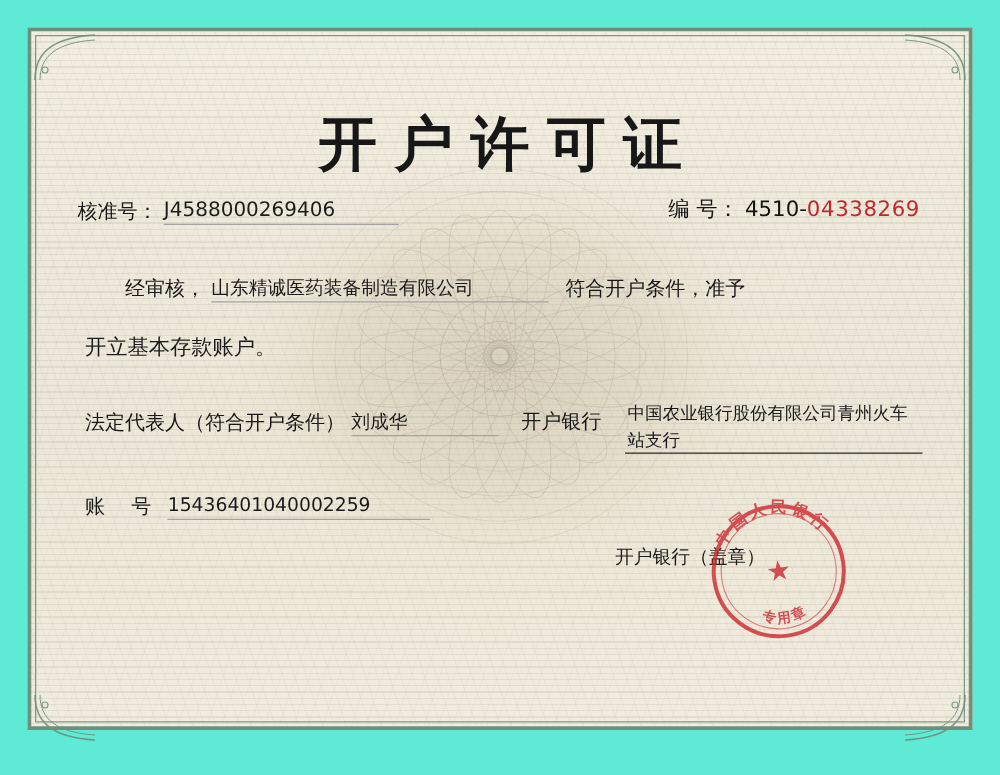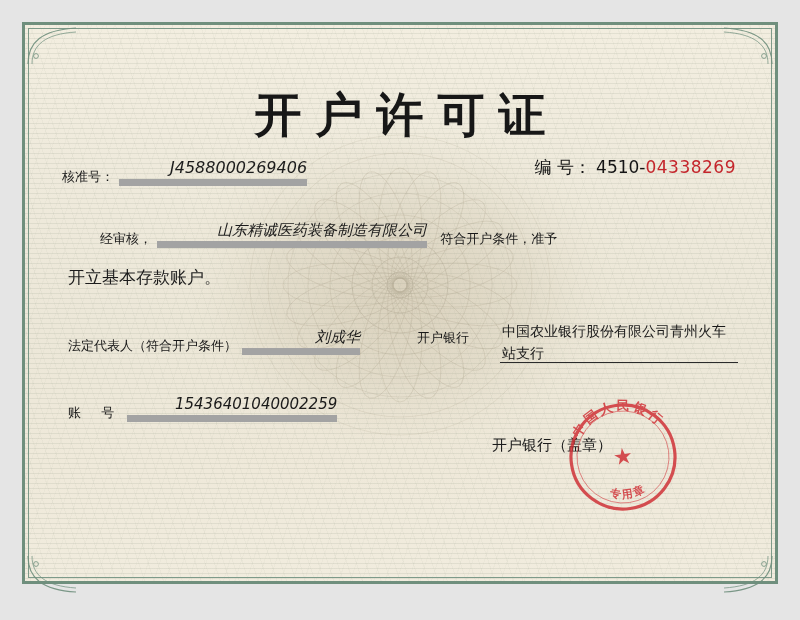--- a/index.html
+++ b/index.html
@@ -11,21 +11,21 @@
     width: 800px;
     height: 620px;
     font-family: "DejaVu Sans", "Liberation Sans", sans-serif;
     overflow: hidden;
   }
 
   #certificate {
     position: relative;
     width: 800px;
     height: 620px;
-    background: #e5e5e5;
+    background: #5eead4;
   }
 
   
   .paper {
     position: absolute;
     left: 22px;
     top: 22px;
     width: 756px;
     height: 562px;
     background:
@@ -128,40 +128,39 @@
     text-indent: 14px;
   }
 
   .row {
     position: absolute;
     font-size: 16px;
     color: #1c1c1c;
     white-space: nowrap;
   }
   .label {
-    font-size: 13px;
+    font-size: 16px;
     color: #181818;
   }
   .label.sp {
     letter-spacing: 8px;
   }
   .handwrit {
     font-size: 15px;
     color: #1a1a1a;
   }
 
   
   .ul {
     display: inline-block;
-    border-bottom: 7px solid #a3a3a3;
-    text-align: right;
+    border-bottom: 1px solid #a3a3a3;
+    text-align: left;
     vertical-align: bottom;
     line-height: 20px;
     height: 21px;
-    font-style: italic;
   }
 
   
   .r-approval { left: 40px; top: 136px; }
   .r-serial   { right: 42px; top: 134px; text-align: right; }
   .serial-label { font-size: 17px; color: #141414; }
   .serial-prefix { font-size: 17px; color: #141414; }
   .serial-red { font-size: 17px; color: #c4262c; letter-spacing: 0.5px; }
 
   

